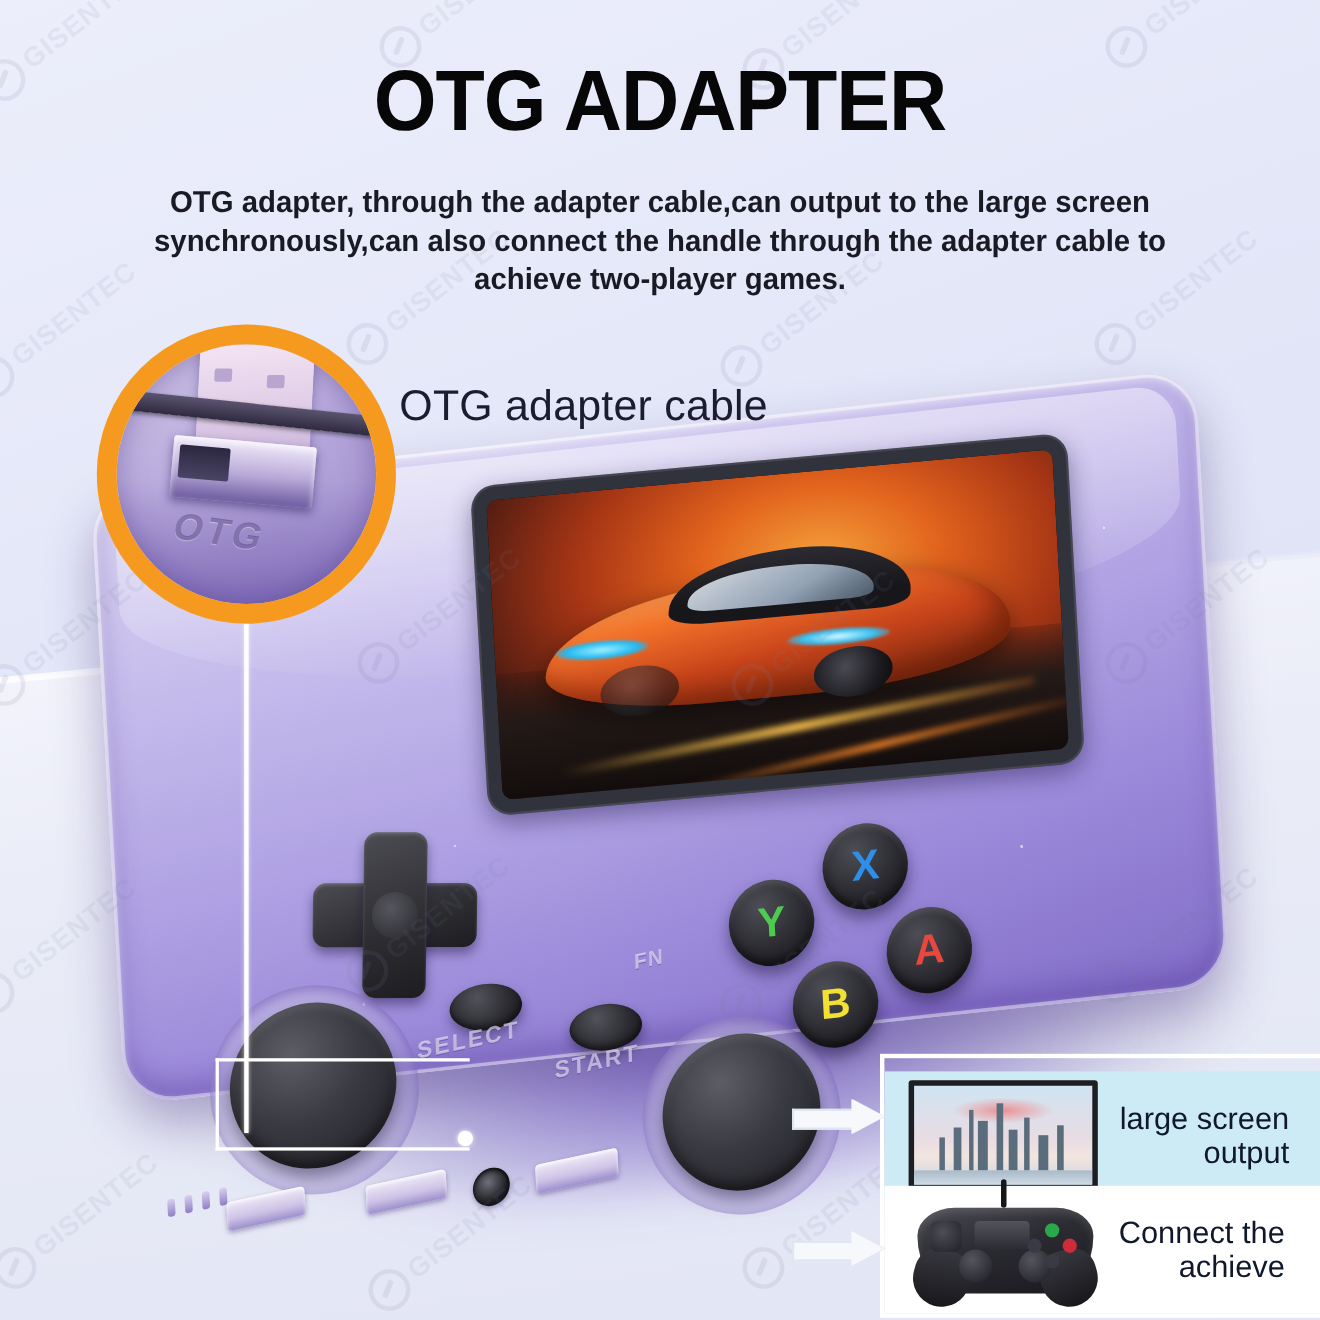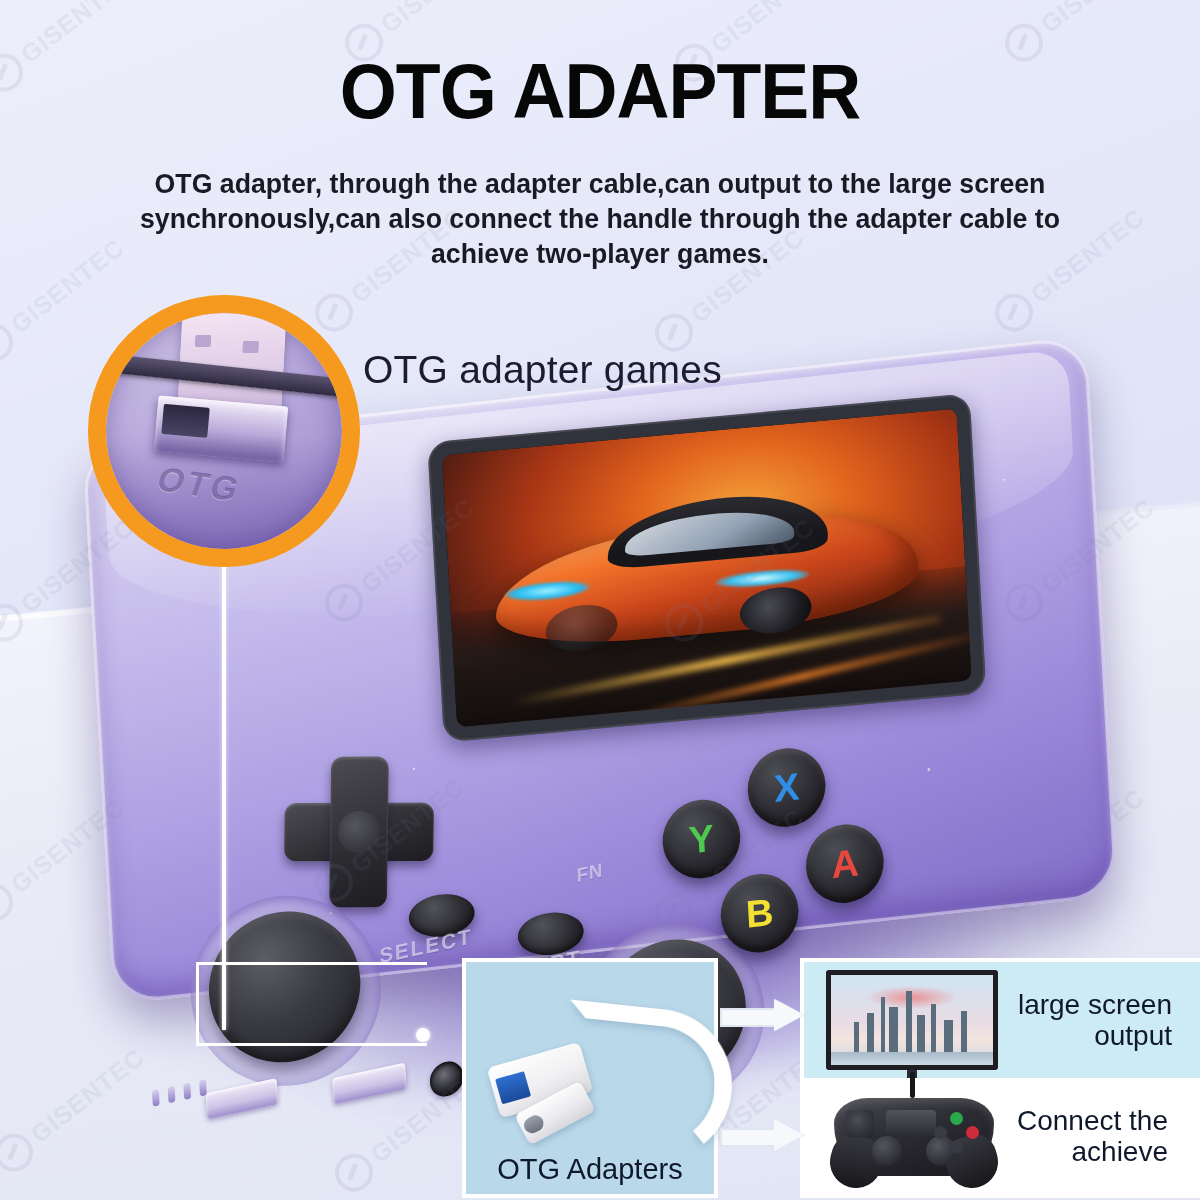--- a/index.html
+++ b/index.html
@@ -221,21 +221,21 @@
     border-radius:0 86px 86px 0;transform:rotate(6deg);
     filter:drop-shadow(0 3px 4px rgba(0,40,80,.18));}
   .usb-c{position:absolute;left:30px;top:104px;width:74px;height:34px;border-radius:6px;
     background:linear-gradient(175deg,#ffffff,#eaeaee 60%,#d2d2d8);transform:rotate(-28deg);
     box-shadow:0 3px 6px rgba(0,40,80,.2);}
   .usb-c i{position:absolute;left:3px;top:9px;width:20px;height:16px;border-radius:8px;
     background:linear-gradient(180deg,#9aa0ab,#6d737e);}
 
   .panel-right{position:absolute;left:800px;top:958px;width:396px;height:232px;z-index:16;
     border:4px solid #ffffff;overflow:hidden;}
-  .pr-top{position:absolute;left:0;top:0;width:100%;height:50%;background:#ccebf4;
+  .pr-top{position:absolute;left:0;top:12px;width:100%;height:50%;background:#ccebf4;
     display:flex;align-items:center;}
   .pr-bot{position:absolute;left:0;bottom:0;width:100%;height:50%;background:#ffffff;
     display:flex;align-items:center;}
   .pr-label{font-size:28px;color:#10182c;line-height:1.12;text-align:right;width:168px;margin-left:6px;}
 
   .monitor{position:relative;margin-left:22px;width:172px;height:100px;}
   .mon-screen{position:absolute;inset:0;border:5px solid #1d1d22;border-radius:3px;overflow:hidden;
     background:linear-gradient(180deg,#cfe4f2 0%,#e8dce4 52%,#f3e4de 72%,#c8d6e0 100%);}
   .mon-sky{position:absolute;left:22%;top:12%;width:56%;height:26%;border-radius:50%;
     background:radial-gradient(ellipse,rgba(240,120,120,.75),rgba(240,150,150,0) 72%);}
@@ -372,34 +372,22 @@
       </div>
       <div class="ci-bar"></div>
       <div class="ci-port">
           <b></b>
         </div>
       <div class="ci-otg">OTG</div>
       <div class="ci-shadow"></div>
     </div>
     <div class="circle-ring" style="border-color: rgb(245, 154, 30);"></div>
   </div>
-  <div class="callout-label">OTG adapter games</div>
-
-  <div class="panel-otg">
-    <div class="cable">
-      <div class="cord"></div>
-      <div class="usb-a">
-          <i></i>
-        </div>
-      <div class="usb-c">
-          <i></i>
-        </div>
-    </div>
-    <div class="cap">OTG Adapters</div>
-  </div>
+  <div class="callout-label">OTG adapter cable</div>
+
 
   <div class="arrow a1">
     <div class="shaft"></div>
       <div class="head"></div>
   </div>
   <div class="arrow a2">
     <div class="shaft"></div>
       <div class="head"></div>
   </div>
 

